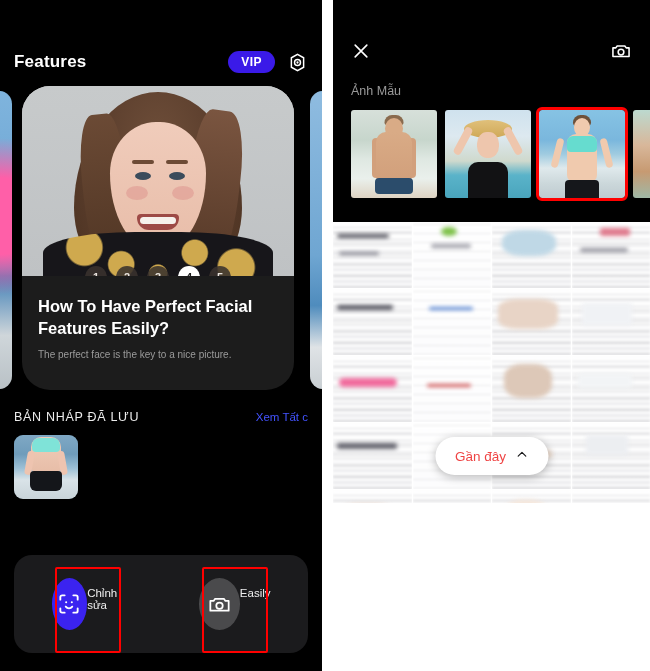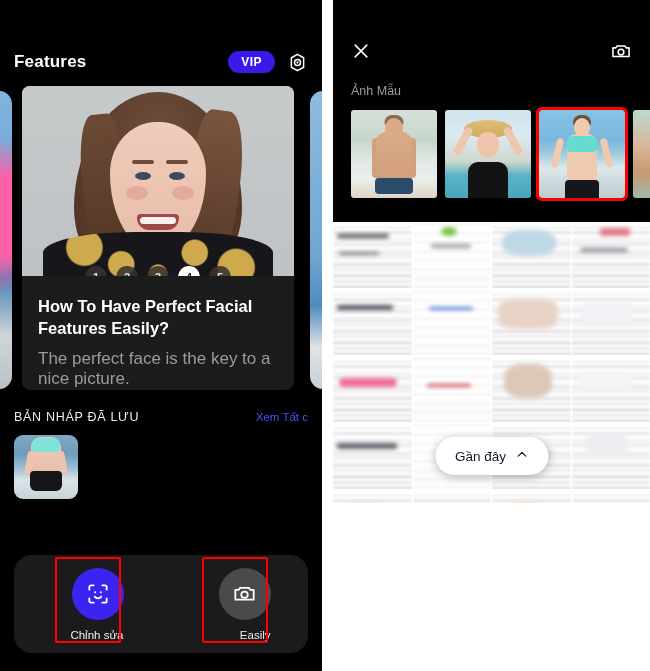--- a/index.html
+++ b/index.html
@@ -47,21 +47,21 @@
     background:
       radial-gradient(circle at 60% 42%, #ff5fa8 0 22%, rgba(255,95,168,0) 45%),
       linear-gradient(#7fb4dd 0%, #6aa3d2 48%, #3f7fb6 62%, #cfd6da 82%, #b9c1c6 100%);
   }
   .peek.right .peek-img{
     background:linear-gradient(#8fbce0 0%, #6fa6d2 55%, #4f8cbd 72%, #dfe3e6 86%, #c9cfd3 100%);
   }
 
   .hero-card{
     position:absolute; left:22px; top:0; width:272px; height:304px;
-    border-radius:8px; overflow:hidden; background:#1c1c1c;
+    border-radius:28px; overflow:hidden; background:#1c1c1c;
   }
   .hero-photo{
     position:relative; height:190px; width:100%;
     background:#c3c6c8;
     overflow:hidden;
   }
   
   .hp-bg{ position:absolute; inset:0; background:linear-gradient(#c7cacb,#bfc2c4); }
   .hp-hair{
     position:absolute; left:50%; top:6px; transform:translateX(-50%);
@@ -130,21 +130,21 @@
     font-size:11px; font-weight:bold;
     display:flex; align-items:center; justify-content:center;
   }
   .dot.active{ background:#ffffff; color:#1c1c1c; }
 
   .hero-text{ padding:20px 16px 0 16px; }
   .hero-title{
     color:#fff; font-size:16.5px; font-weight:bold; line-height:1.32;
   }
   .hero-sub{
-    color:#9b9b9b; font-size:17px; margin-top:9px;
+    color:#9b9b9b; font-size:10px; margin-top:9px;
   }
 
   
   .drafts{ padding:0 14px; margin-top:14px; }
   .drafts-row{ display:flex; align-items:baseline;justify-content:center; }
   .drafts-title{
     color:#ececec; font-size:12.5px; letter-spacing:.7px; flex:1;
   }
   .drafts-link{ color:#4353ff; font-size:11.5px; }
   .draft-thumb{
@@ -176,21 +176,21 @@
   .dt-arm-l{ left:12px; transform:rotate(10deg); }
   .dt-arm-r{ right:12px; transform:rotate(-10deg); }
 
   
   .actionbar{
     position:absolute; left:14px; right:14px; bottom:18px;
     height:98px; background:#1b1b1d; border-radius:18px;
     display:flex; align-items:center; justify-content:space-around;
   }
   .action{
-    width:72px; display:flex; flex-direction:column; align-items:flex-end;
+    width:72px; display:flex; flex-direction:row; align-items:flex-start;
     position:relative;
   }
   .action-circle{
     width:52px; height:52px; border-radius:50%;
     display:flex; align-items:center; justify-content:center;
   }
   .ac-edit{ background:#3b23f0; }
   .ac-body{ background:#ffffff; }
   .ac-cam{ background:#4a4a4c; }
   .action-label{ color:#efefef; font-size:11.5px; margin-top:9px; }
@@ -333,21 +333,21 @@
       repeating-linear-gradient(0deg, rgba(120,120,130,.14) 0 1px, rgba(255,255,255,0) 1px 9px),
       linear-gradient(#ffffff,#fcfcfd);
   }
 
   .recent-pill{
     position:absolute; left:50%; bottom:28px; transform:translateX(-50%);
     background:#ffffff; border-radius:22px; height:38px;
     display:flex; align-items:center; gap:9px; padding:0 20px;
     box-shadow:0 2px 10px rgba(0,0,0,.28); z-index:5;
   }
-  .recent-text{ color:#0f172a; font-size:13.5px; }
+  .recent-text{ color:#ef4444; font-size:13.5px; }
   .chev-up{ width:13px; height:13px; }
 </style>
 </head>
 <body>
 
 <div class="screens">
 
   <div class="left-phone">
 
     <div class="lp-statusbar"></div>

